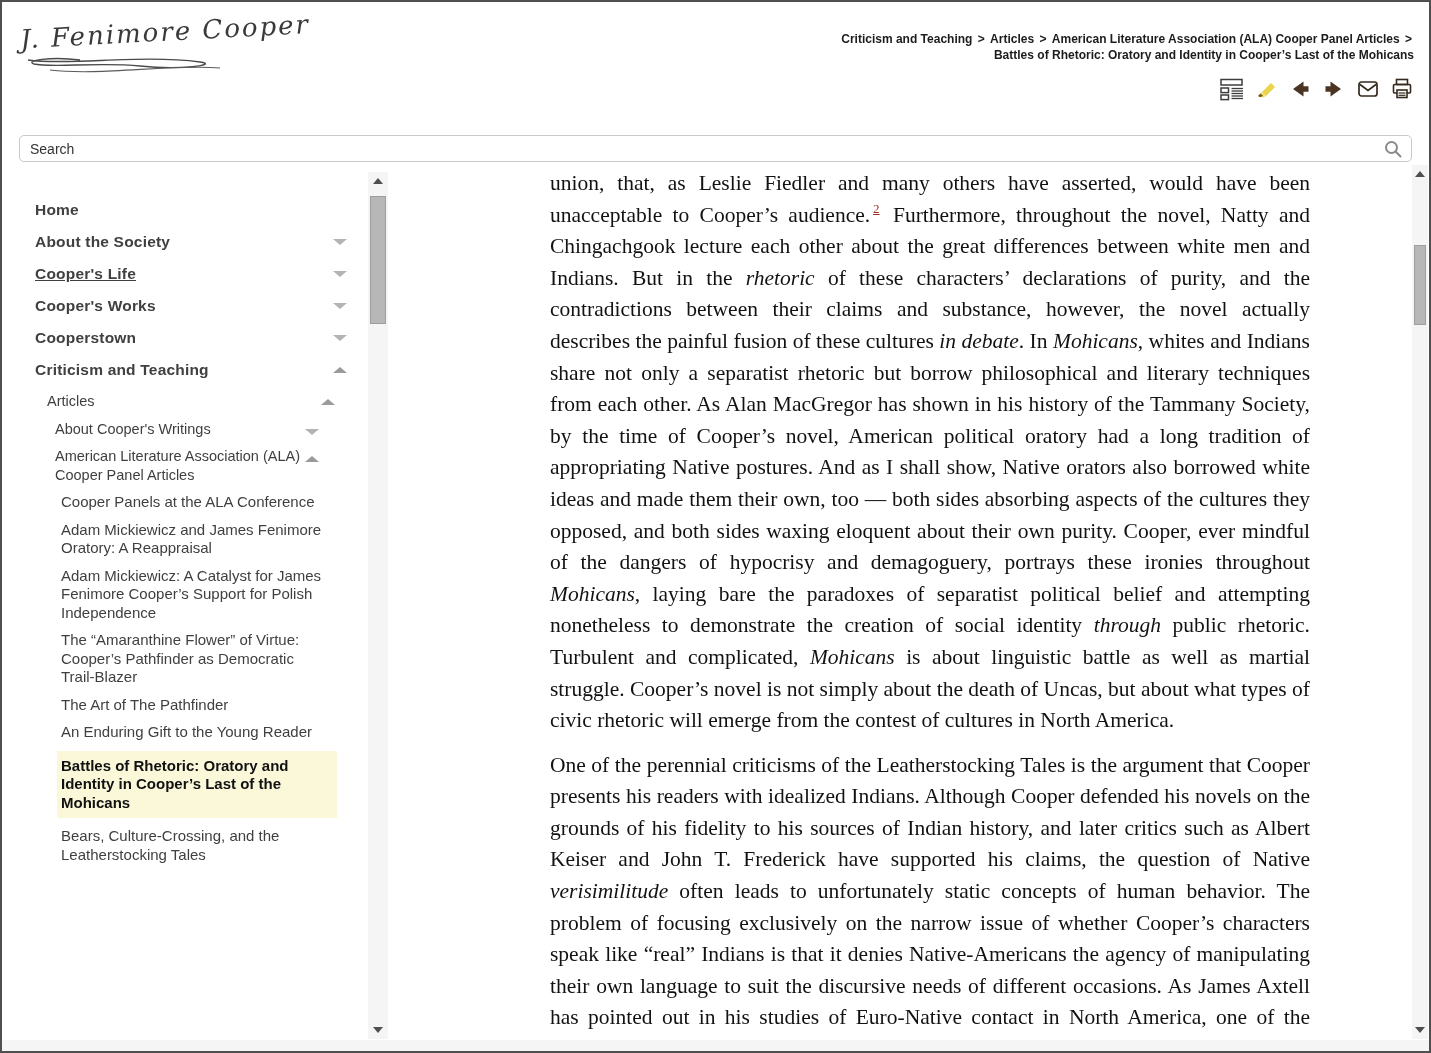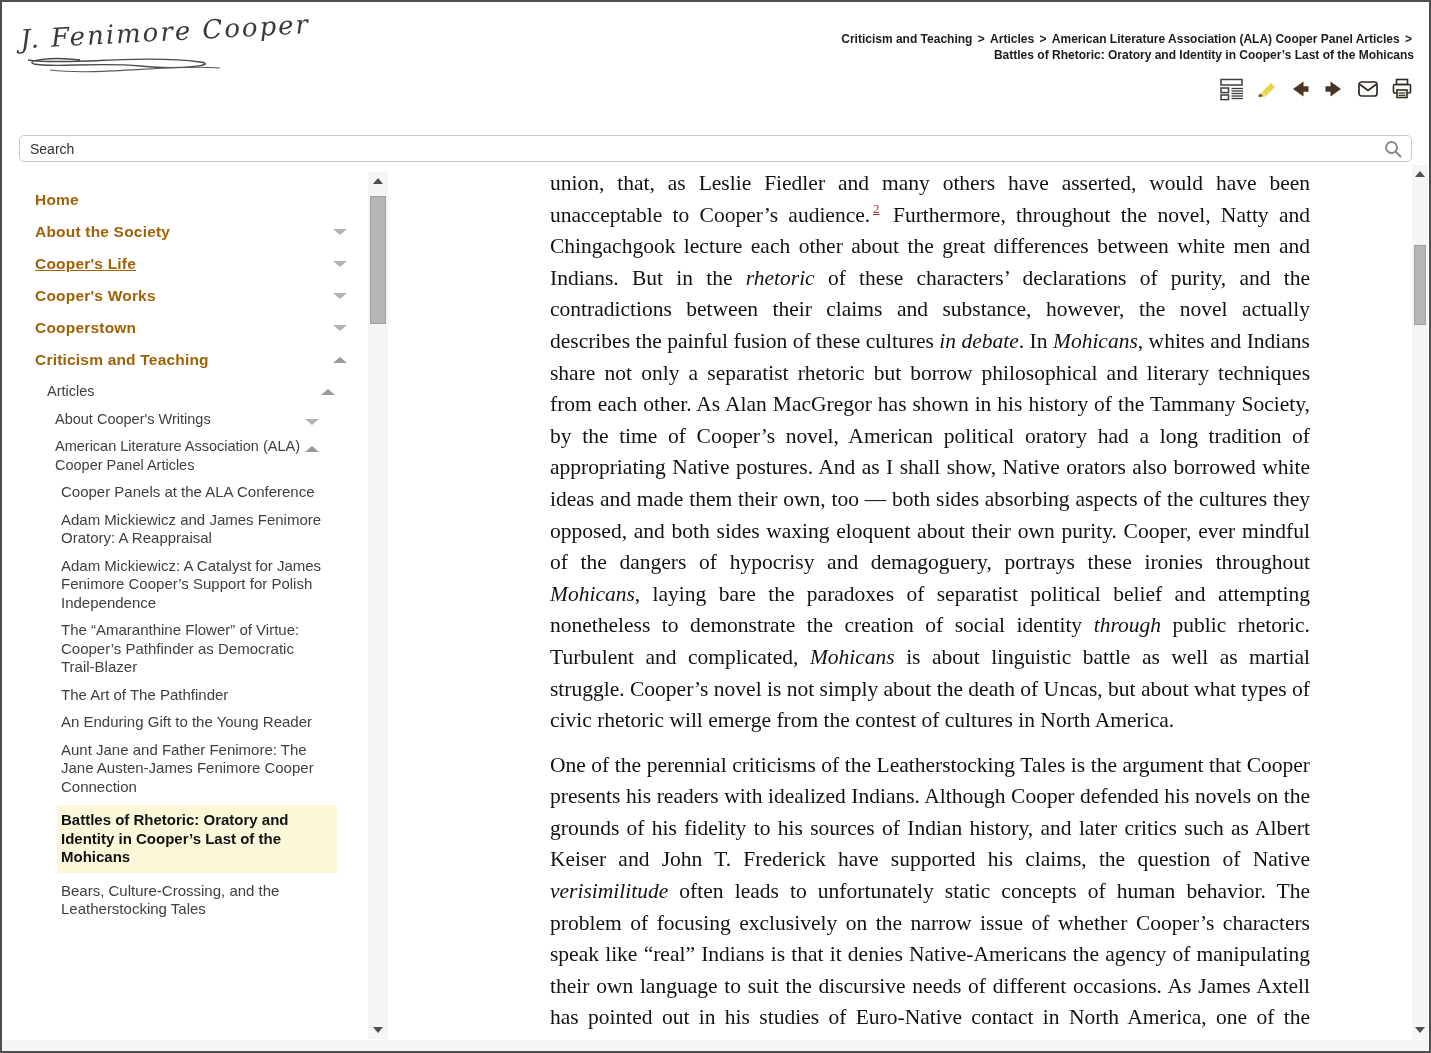--- a/index.html
+++ b/index.html
@@ -32,22 +32,22 @@
   .search-input::placeholder { color:#333; opacity:1; }
   .search-btn { width:36px; height:100%; display:flex; align-items:center; justify-content:center; cursor:pointer; }
 
   
   .sidebar { position:absolute; left:17px; top:170px; width:330px; bottom:14px;
              overflow:hidden; padding-top:16px; }
   .nav-item { position:relative; cursor:pointer; color:#3f3f3f; }
   .nav-item .marker { position:absolute; width:0; height:0; top:7px; }
   .marker-down { border-left:7px solid transparent; border-right:7px solid transparent; border-top:6px solid #b3b3b3; }
   .marker-up   { border-left:7px solid transparent; border-right:7px solid transparent; border-bottom:6px solid #9a9a9a; }
-  .lvl0 { margin:2px 0 12px 16px; padding-right:30px; font-size:15.5px; font-weight:700;
-          color:#a16207; line-height:20px; letter-spacing:0.2px; }
+  .lvl0 { margin:12px 0 12px 16px; padding-right:30px; font-size:15.5px; font-weight:700;
+          color:#404040; line-height:20px; letter-spacing:0.2px; }
   .lvl0 .marker { right:2px; }
   .lvl1 { margin:0 0 9px 28px; padding-right:26px; font-size:14.5px; line-height:18.5px; }
   .lvl1 .marker { right:14px; }
   .lvl2 { margin:0 0 9px 36px; padding-right:40px; font-size:14.5px; line-height:18.5px; }
   .lvl2 .marker { right:30px; top:9px; }
   .lvl3 { margin:0 0 9px 42px; padding-right:24px; font-size:15px; line-height:18.5px; }
   .nav-item.active { margin-left:38px; margin-right:12px; padding:6px 6px 6px 4px;
                      font-weight:700; color:#111; }
 
   
@@ -156,21 +156,20 @@
       <div class="nav-item lvl0" style="font-weight: 700;"><span>Criticism and Teaching</span><span class="marker marker-up"></span></div>
       <div class="nav-item lvl1"><span>Articles</span><span class="marker marker-up"></span></div>
       <div class="nav-item lvl2"><span>About Cooper's Writings</span><span class="marker marker-down"></span></div>
       <div class="nav-item lvl2"><span>American Literature Association (ALA) Cooper Panel Articles</span><span class="marker marker-up"></span></div>
       <div class="nav-item lvl3"><span>Cooper Panels at the ALA Conference</span></div>
       <div class="nav-item lvl3"><span>Adam Mickiewicz and James Fenimore Oratory: A Reappraisal</span></div>
       <div class="nav-item lvl3"><span>Adam Mickiewicz: A Catalyst for James Fenimore Cooper’s Support for Polish Independence</span></div>
       <div class="nav-item lvl3"><span>The “Amaranthine Flower” of Virtue: Cooper’s Pathfinder as Democratic Trail-Blazer</span></div>
       <div class="nav-item lvl3"><span>The Art of The Pathfinder</span></div>
       <div class="nav-item lvl3"><span>An Enduring Gift to the Young Reader</span></div>
-      <div class="nav-item lvl3"><span>Aunt Jane and Father Fenimore: The Jane Austen-James Fenimore Cooper Connection</span></div>
       <div class="nav-item lvl3 active" style="font-weight: 700; background: rgb(251, 248, 218);"><span>Battles of Rhetoric: Oratory and Identity in Cooper’s Last of the Mohicans</span></div>
       <div class="nav-item lvl3"><span>Bears, Culture-Crossing, and the Leatherstocking Tales</span></div>
     </nav>
 
   <div class="vtrack sb-scroll">
     <div class="scroll-arrow" style="top:0;">
       <span class="arrow-up-glyph"></span>
     </div>
     <div class="scroll-thumb sb-thumb"></div>
     <div class="scroll-arrow" style="bottom:0;">

